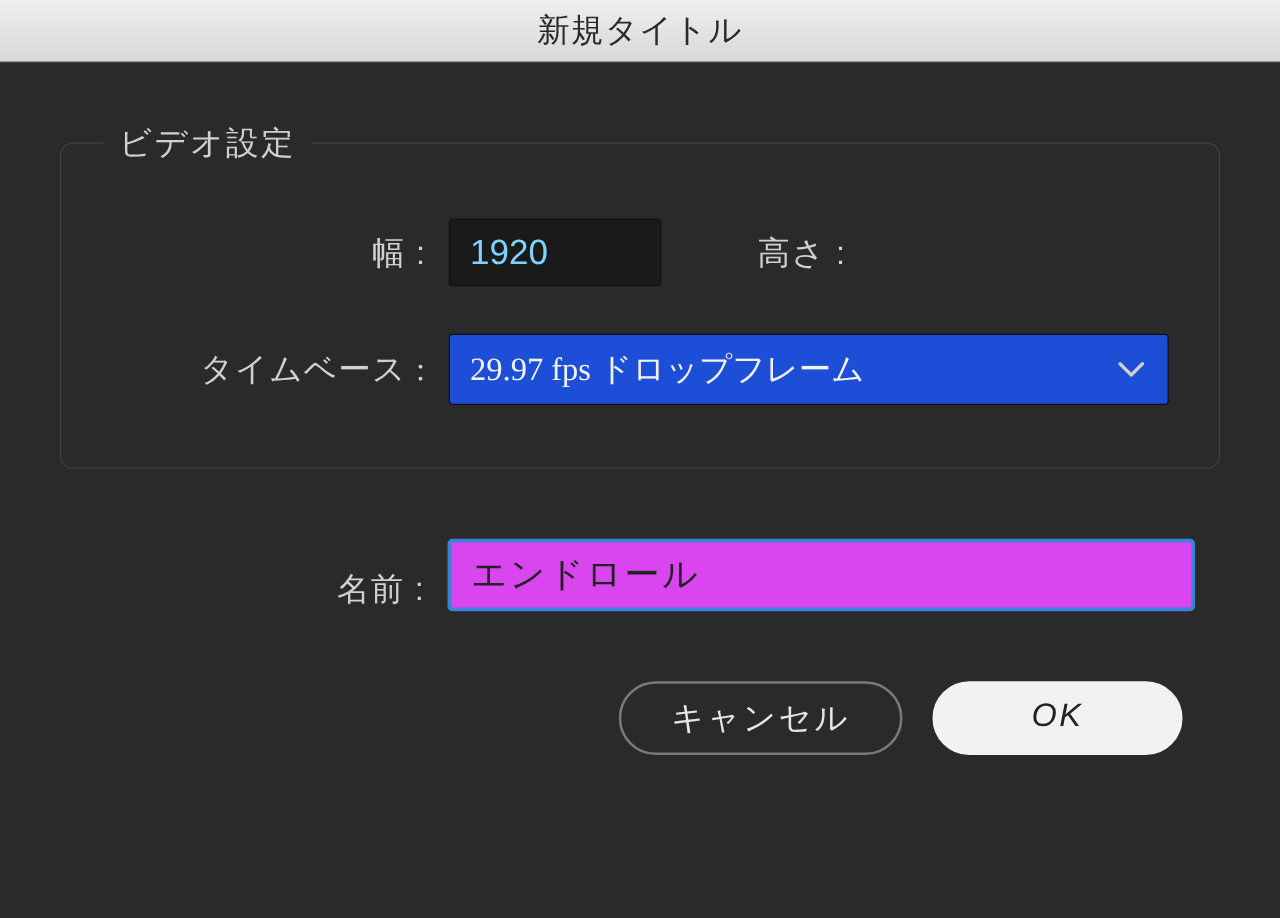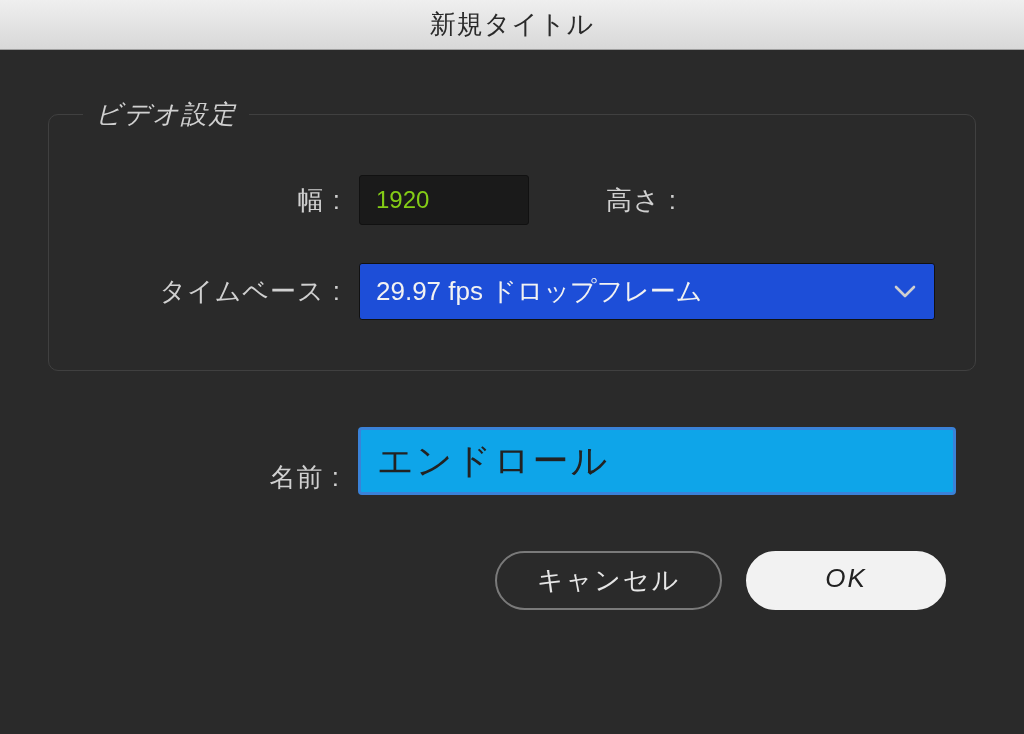--- a/index.html
+++ b/index.html
@@ -38,26 +38,26 @@
   }
   .legend {
     position: absolute;
     top: -18px;
     left: 34px;
     background: #2a2a2a;
     padding: 0 12px;
     font-size: 26px;
     color: #d0d0d0;
     letter-spacing: 2px;
-    font-style: italic;
   }
   .row {
     display: flex;
     align-items: center;
     margin-bottom: 34px;
+    font-family: Liberation Serif, serif;
   }
   .row:last-child { margin-bottom: 0; }
   .label {
     color: #d0d0d0;
     font-size: 26px;
     text-align: right;
     letter-spacing: 1px;
     white-space: nowrap;
   }
   .label-col {
@@ -68,22 +68,22 @@
     display: flex;
     align-items: center;
     gap: 0;
     margin-bottom: 38px;
   }
   .dim-label-w { flex: 0 0 280px; text-align:right; padding-right:18px; }
   .dim-label-h { flex: 0 0 auto; text-align:right; padding-right:18px; margin-left: 77px; }
   .num-input {
     background: #1a1a1a;
     border: 1px solid #111;
-    color: #84cc16;
-    font-size: 24px;
+    color: #7dd3fc;
+    font-size: 28px;
     padding: 10px 16px;
     width: 170px;
     border-radius: 3px;
   }
   .dropdown {
     background: #1d4ed8;
     border: 1px solid #111;
     color: #f2f2f2;
     font-size: 26px;
     padding: 10px 48px 10px 16px;
@@ -106,25 +106,25 @@
     align-items: flex-end;
     margin: 56px 40px 0 40px;
   }
   .name-label-col {
     flex: 0 0 290px;
     text-align: right;
     padding-right: 18px;
   }
   .name-input {
     flex: 1;
-    background: #0ea5e9;
+    background: #d946ef;
     border: 3px solid #3a82d8;
     border-radius: 4px;
     color: #222;
-    font-size: 36px;
+    font-size: 28px;
     padding: 10px 16px;
     letter-spacing: 2px;
     outline: none;
   }
   .button-row {
     display: flex;
     justify-content: flex-end;
     gap: 24px;
     margin: 56px 50px 0 0;
   }

